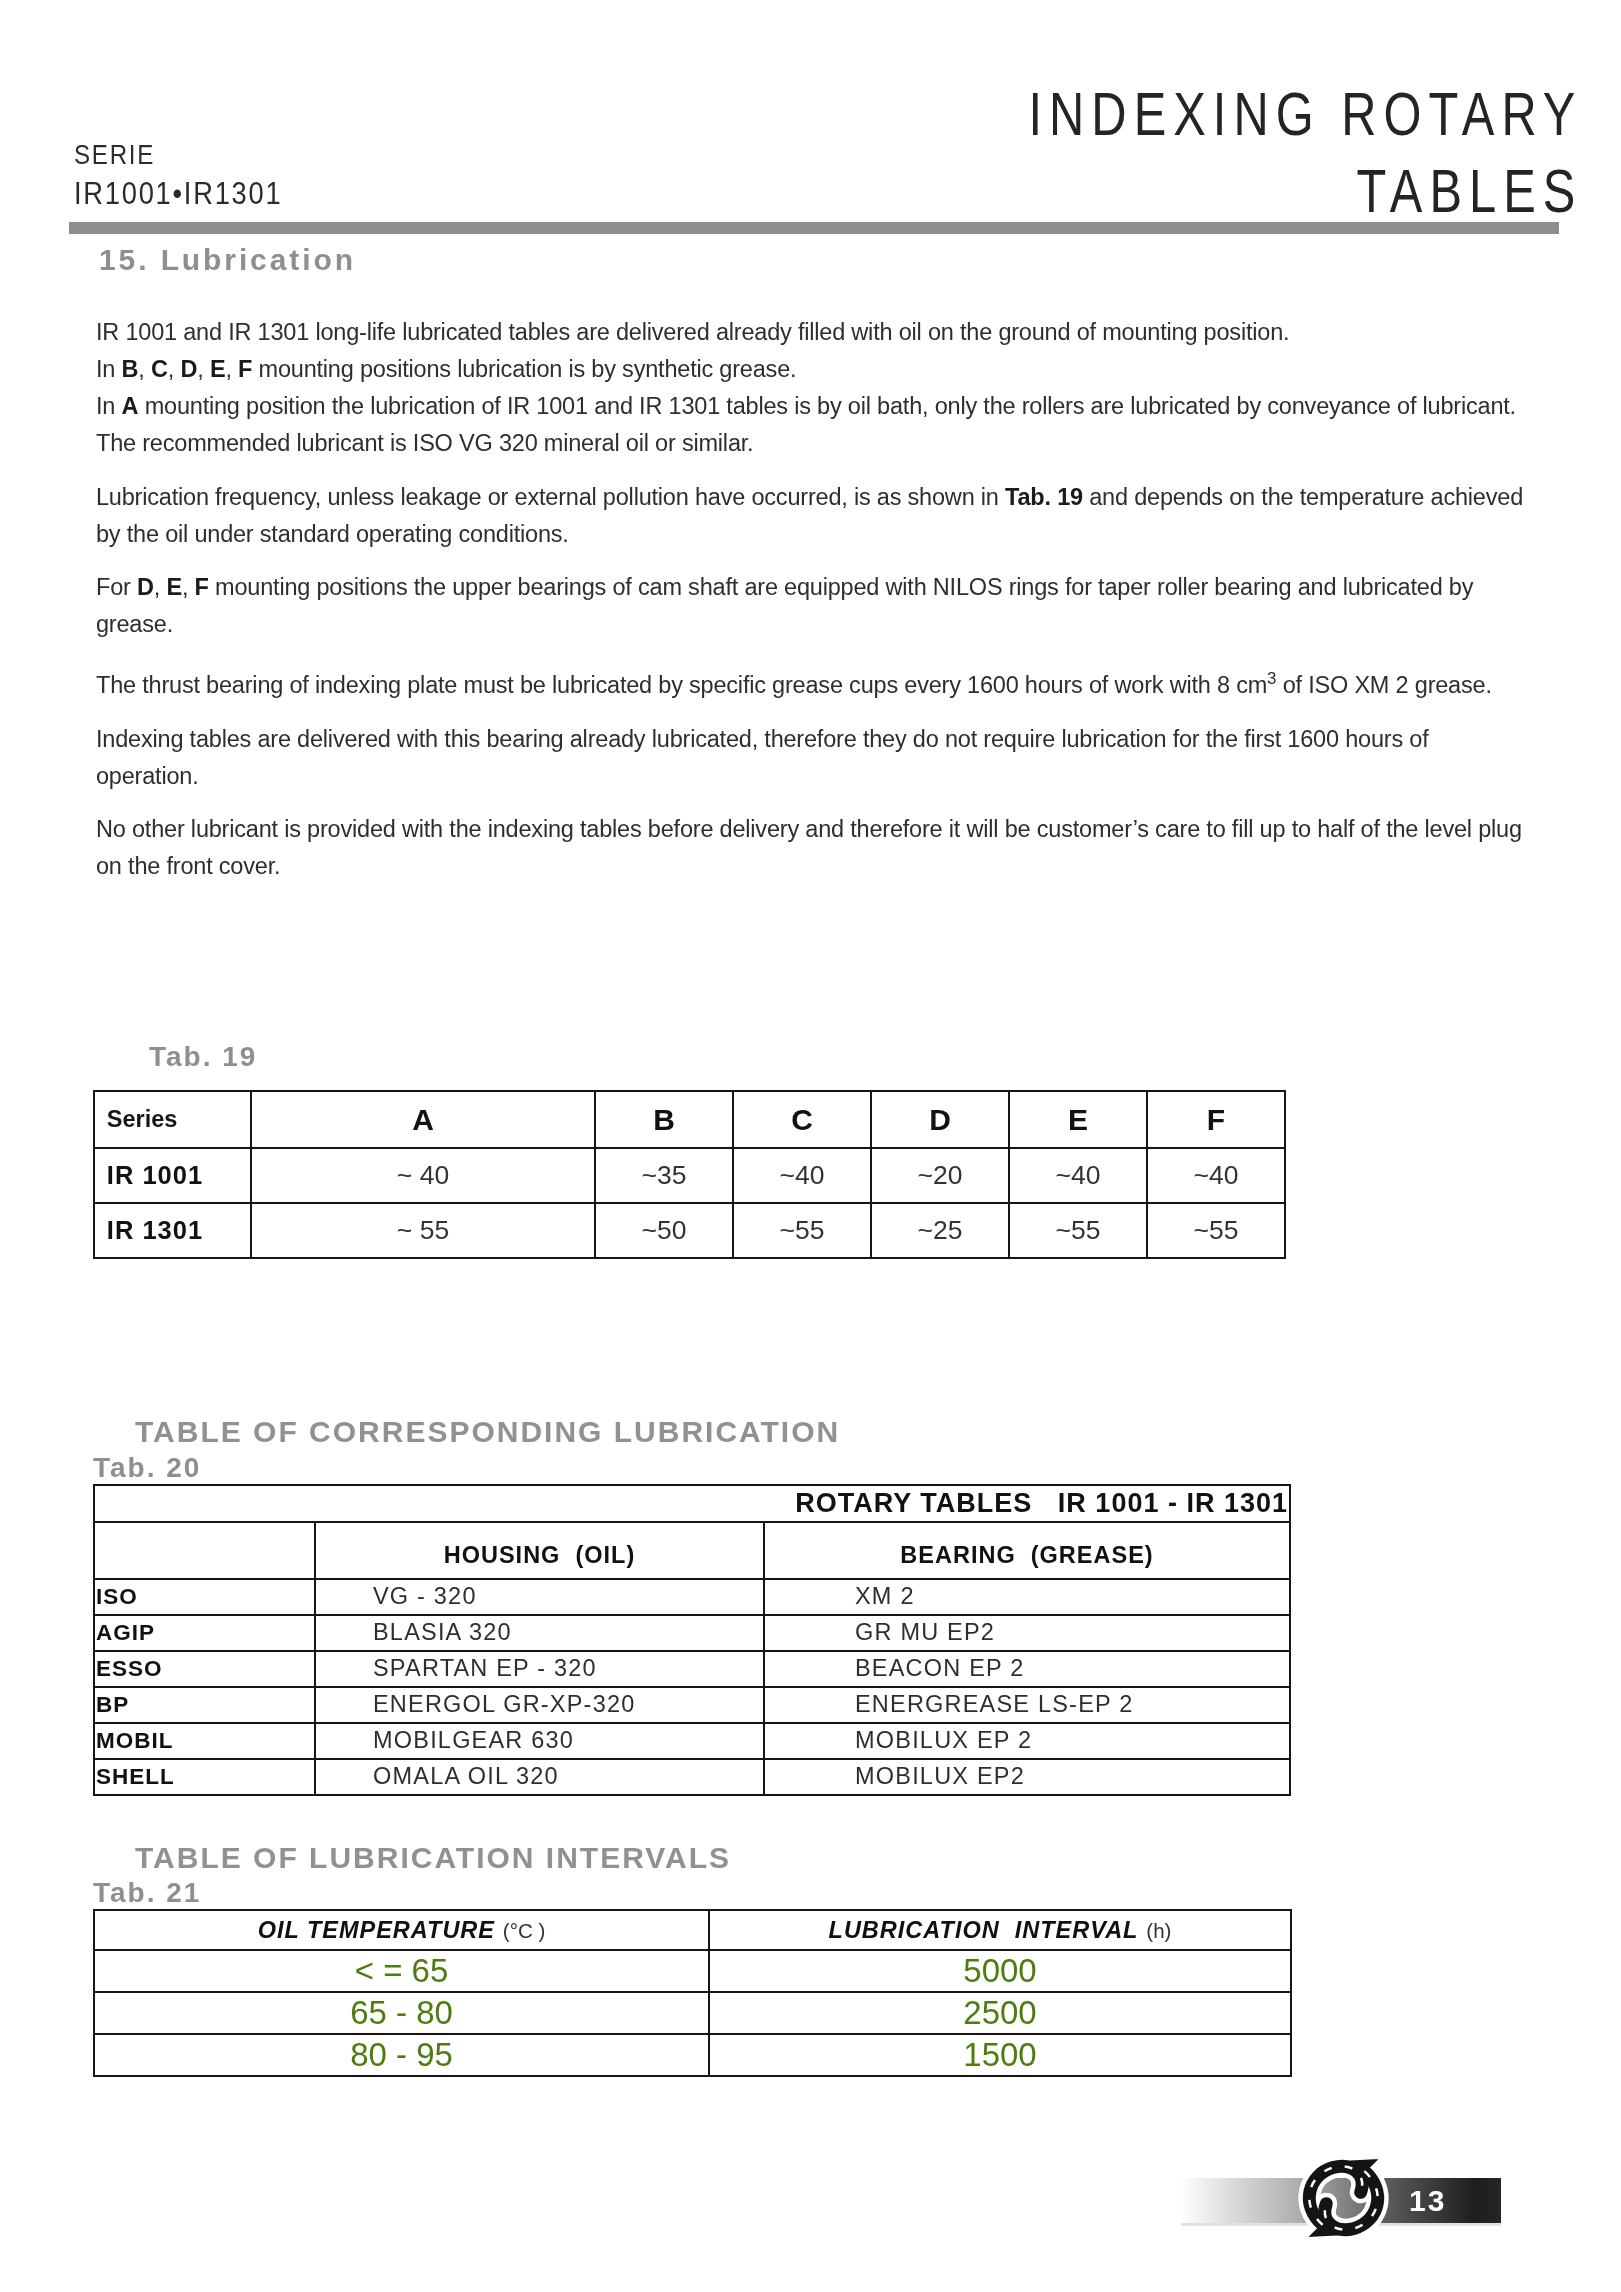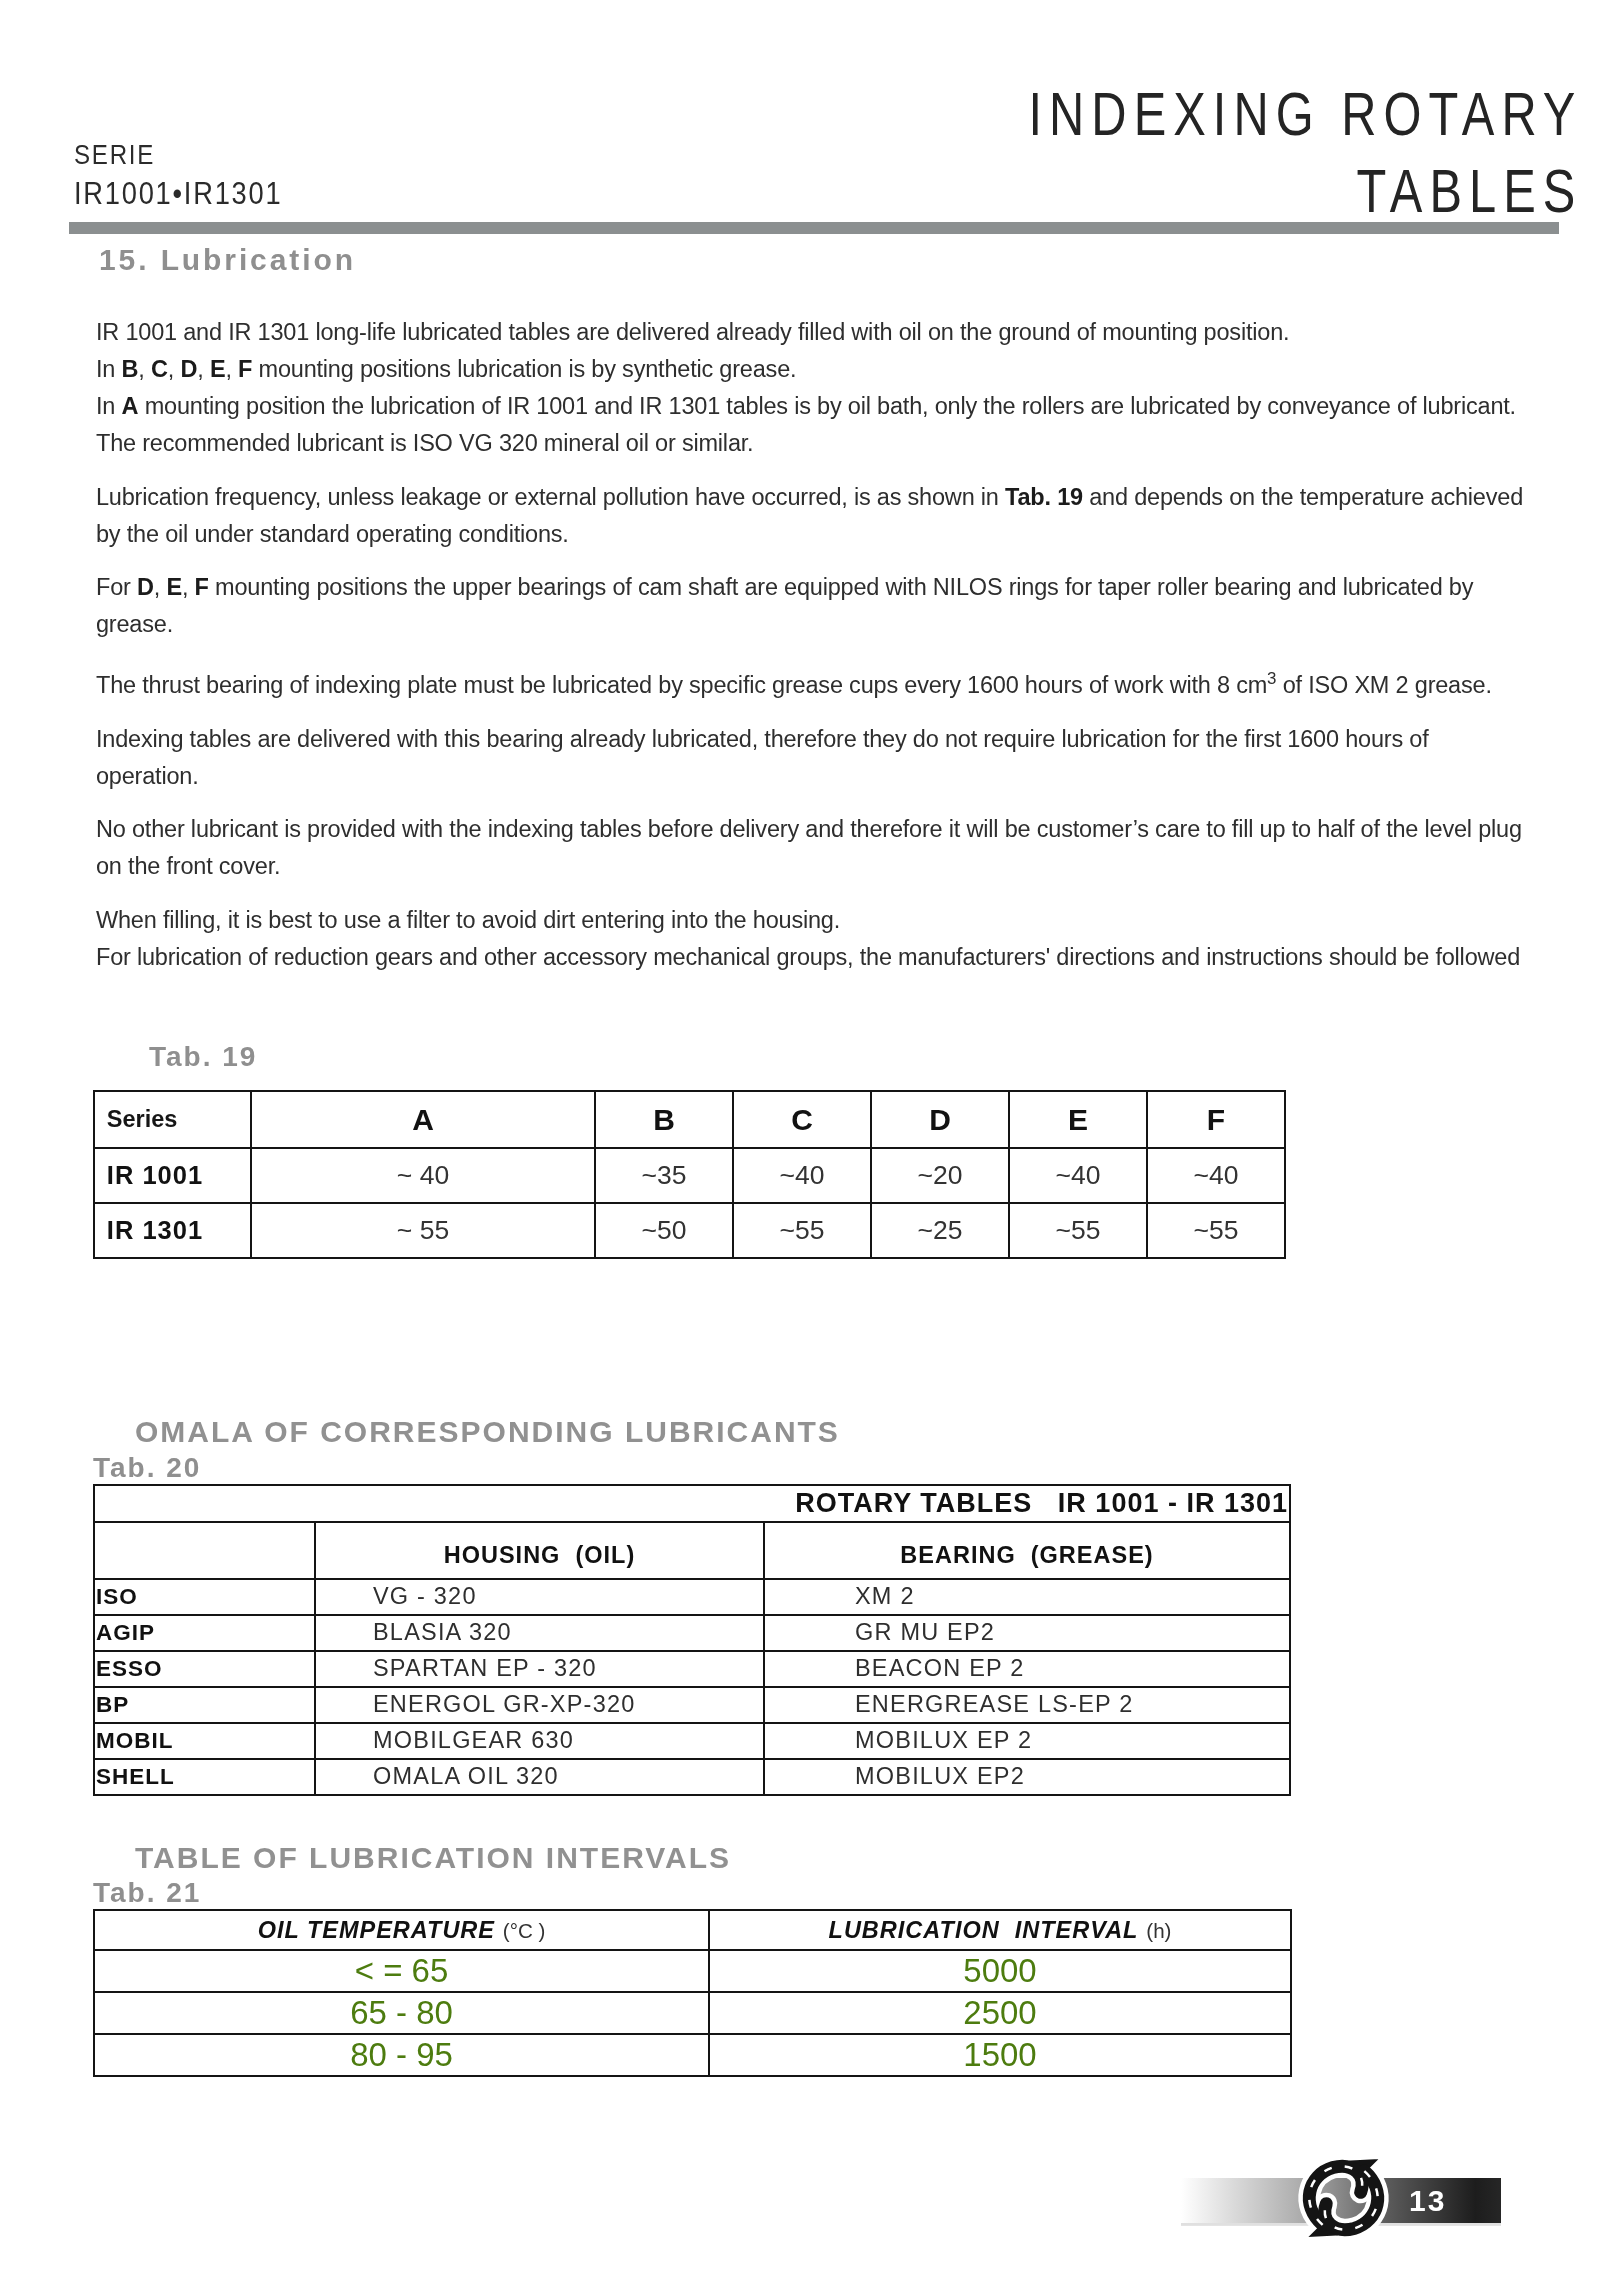--- a/index.html
+++ b/index.html
@@ -141,21 +141,20 @@
 
   <h2 class="section-heading">15. Lubrication</h2>
 
   <div id="paragraphs">
       <p class="body-p"><span>IR 1001 and IR 1301 long-life lubricated tables are delivered already filled with oil on the ground of mounting position.</span><br><span>In </span><span class="b">B</span><span>, </span><span class="b">C</span><span>, </span><span class="b">D</span><span>, </span><span class="b">E</span><span>, </span><span class="b">F</span><span> mounting positions lubrication is by synthetic grease.</span><br><span>In </span><span class="b">A</span><span> mounting position the lubrication of IR 1001 and IR 1301 tables is by oil bath, only the rollers are lubricated by conveyance of lubricant. The recommended lubricant is ISO VG 320 mineral oil or similar.</span></p>
       <p class="body-p"><span>Lubrication frequency, unless leakage or external pollution have occurred, is as shown in </span><span class="b">Tab. 19</span><span> and depends on the temperature achieved by the oil under standard operating conditions.</span></p>
       <p class="body-p"><span>For </span><span class="b">D</span><span>, </span><span class="b">E</span><span>, </span><span class="b">F</span><span> mounting positions the upper bearings of cam shaft are equipped with NILOS rings for taper roller bearing and lubricated by grease.</span></p>
       <p class="body-p"><span>The thrust bearing of indexing plate must be lubricated by specific grease cups every 1600 hours of work with 8 cm</span><sup>3</sup><span> of ISO XM 2 grease.</span></p>
       <p class="body-p"><span>Indexing tables are delivered with this bearing already lubricated, therefore they do not require lubrication for the first 1600 hours of operation.</span></p>
       <p class="body-p"><span>No other lubricant is provided with the indexing tables before delivery and therefore it will be customer’s care to fill up to half of the level plug on the front cover.</span></p>
-      <p class="body-p"><span>When filling, it is best to use a filter to avoid dirt entering into the housing.</span><br><span>For lubrication of reduction gears and other accessory mechanical groups, the manufacturers' directions and instructions should be followed</span></p>
     </div>
 
   <p class="tab-label" id="tab19-label">Tab. 19</p>
   <table id="table19">
     <colgroup>
         <col style="width:157px">
         <col style="width:344px">
         <col style="width:138px">
         <col style="width:138px">
         <col style="width:138px">
@@ -186,21 +185,21 @@
           <td class="t19-val">~ 55</td>
           <td class="t19-val">~50</td>
           <td class="t19-val">~55</td>
           <td class="t19-val">~25</td>
           <td class="t19-val">~55</td>
           <td class="t19-val">~55</td>
         </tr>
       </tbody>
   </table>
 
-  <h3 class="gray-heading" id="tab20-heading">OMALA OF CORRESPONDING LUBRICANTS</h3>
+  <h3 class="gray-heading" id="tab20-heading">TABLE OF CORRESPONDING LUBRICATION</h3>
   <p class="tab-label" id="tab20-label">Tab. 20</p>
   <table id="table20">
     <colgroup>
         <col style="width:221px">
         <col style="width:449px">
         <col style="width:526px">
       </colgroup>
     <tbody>
         <tr>
           <td class="t20-title" colspan="3">ROTARY TABLES   IR 1001 - IR 1301</td>

